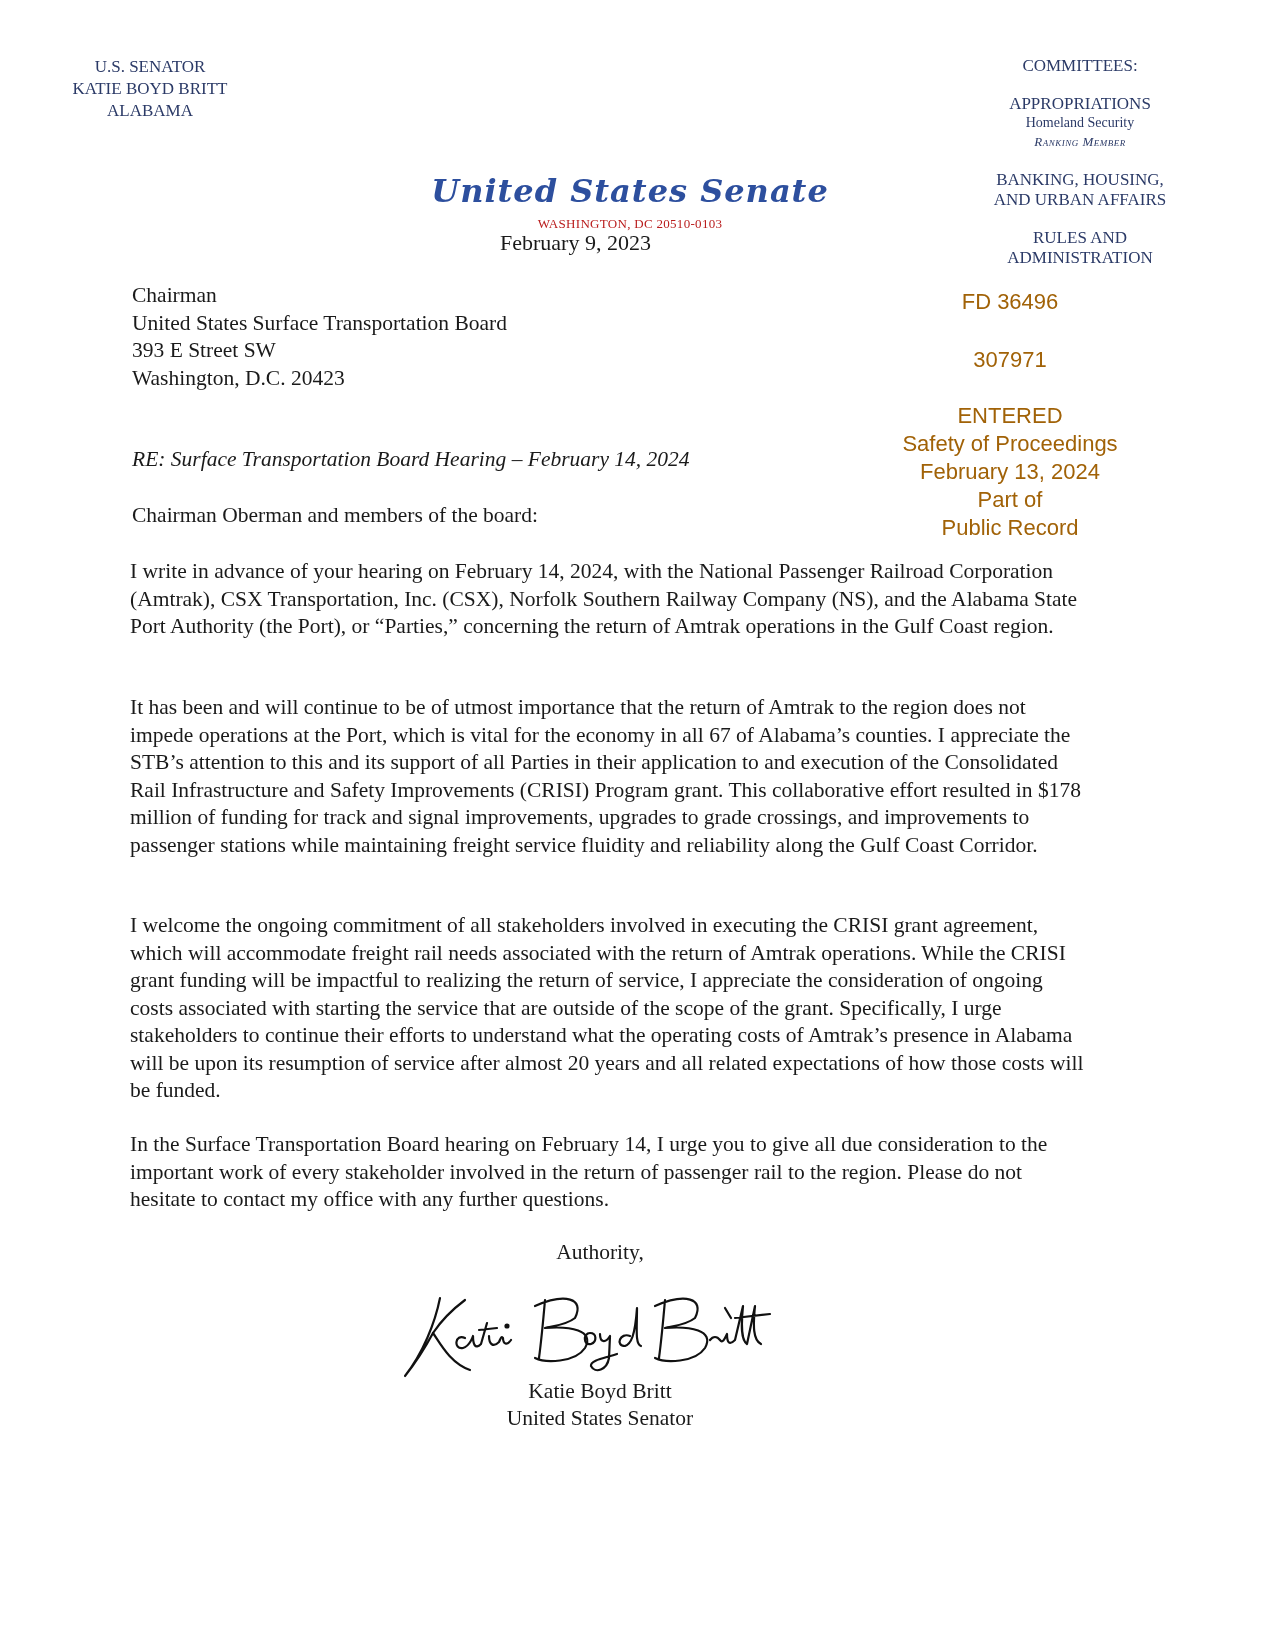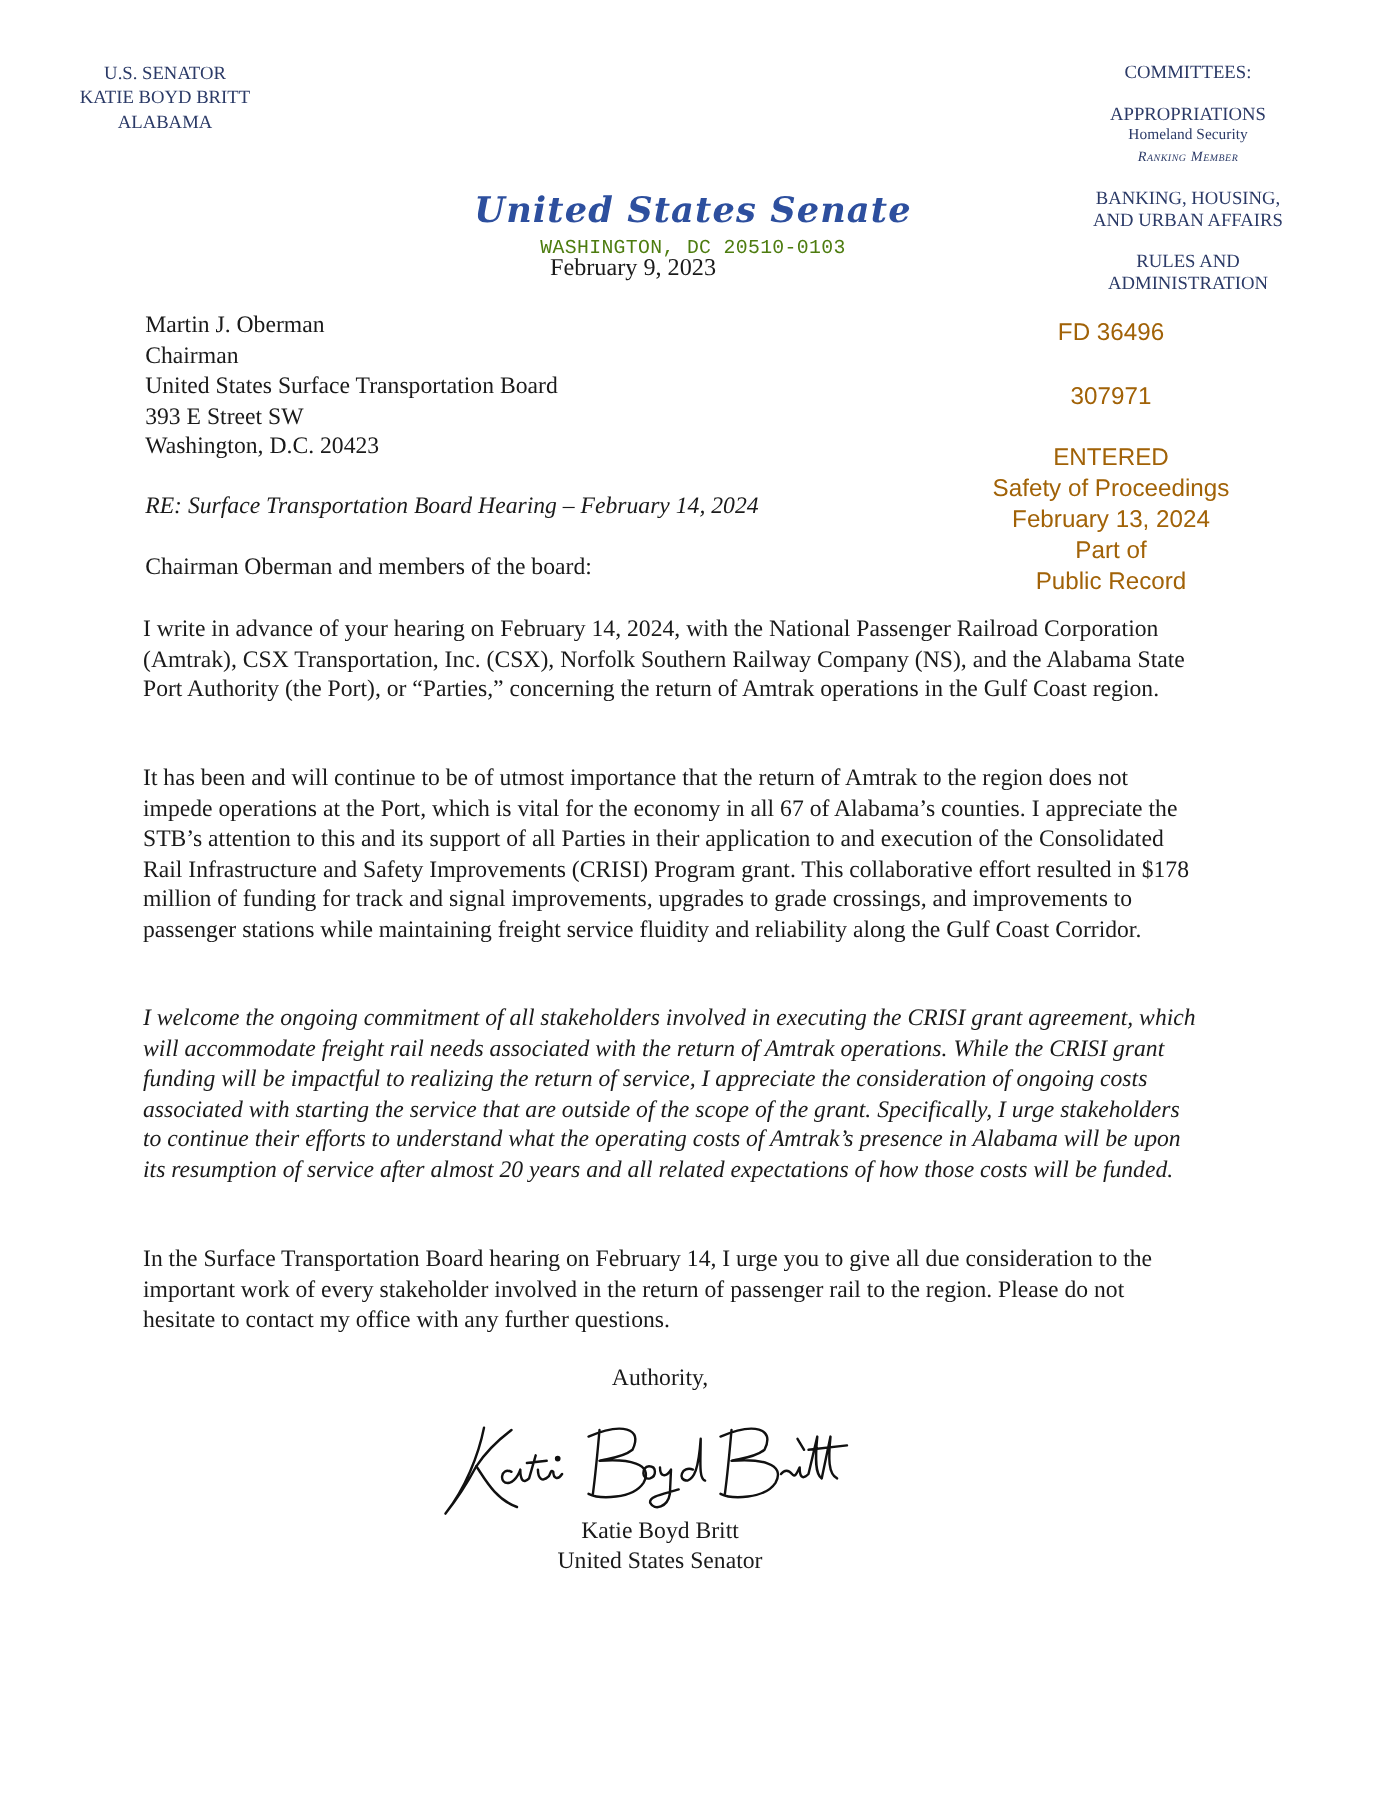--- a/index.html
+++ b/index.html
@@ -3,34 +3,34 @@
 <meta charset="utf-8">
 <style>
   html, body { margin: 0; padding: 0; background: #ffffff; }
   body { width: 1265px; height: 1637px; position: relative; overflow: hidden;
          font-family: "Liberation Serif", serif; color: #1a1a1a; }
   .abs { position: absolute; }
   .navy { color: #2b3a67; }
   .lh-left { left: 40px; top: 56px; width: 220px; text-align: center; font-size: 17px; line-height: 22px; }
   .lh-center { left: 380px; top: 128px; width: 500px; text-align: center; }
   .senate-title { font-family: "DejaVu Serif", serif; font-weight: bold; font-size: 32px; color: #2d4f9e; letter-spacing: 1px; font-style: italic; margin-top: 44px; }
-  .senate-addr { font-family: Liberation Mono, monospace; font-size: 18px; color: #4d7c0f; margin-top: 6px; letter-spacing: 0.3px; }
+  .senate-addr { font-family: Liberation Serif, serif; font-size: 13px; color: #b91c1c; margin-top: 6px; letter-spacing: 0.3px; }
   .lh-right { left: 960px; top: 56px; width: 240px; text-align: center; font-size: 17px; line-height: 20px; }
   .lh-right .grp { margin-bottom: 18px; }
   .lh-right .small { font-size: 14px; line-height: 18px; }
   .lh-right .sc { font-size: 13px; font-style: italic; font-variant: small-caps; letter-spacing: 0.5px; }
   .date { left: 500px; top: 230px; font-size: 22px; }
   .body-text { font-size: 21.5px; line-height: 27.5px; }
   .addr { left: 132px; top: 282px; }
   .re { left: 132px; top: 446px; font-style: italic; }
   .salutation { left: 132px; top: 502px; }
   .para { left: 130px; width: 960px; }
   .p1 { top: 558px; }
   .p2 { top: 694px; }
-  .p3 { top: 912px; font-style: italic; }
+  .p3 { top: 912px; }
   .p4 { top: 1131px; }
   .stamp { left: 860px; width: 300px; text-align: center; font-family: "Liberation Sans", sans-serif; font-size: 22px; line-height: 28px; color: #a16207; }
   .stamp-fd { top: 288px; }
   .stamp-num { top: 346px; }
   .stamp-entered { top: 402px; }
   .closing { left: 480px; width: 240px; text-align: center; font-size: 21.5px; }
   .sincerely { top: 1240px; }
   .signature { left: 395px; top: 1278px; width: 420px; height: 110px; }
   .sig-name { top: 1378px; line-height: 27px; }
 </style>
@@ -61,21 +61,20 @@
   </div>
   <div class="grp">
     <div>RULES AND</div>
     <div>ADMINISTRATION</div>
   </div>
 </div>
 
 <div class="abs date">February 9, 2023</div>
 
 <div class="abs addr body-text">
-  <div>Martin J. Oberman</div>
   <div>Chairman</div>
   <div>United States Surface Transportation Board</div>
   <div>393 E Street SW</div>
   <div>Washington, D.C. 20423</div>
 </div>
 
 <div class="abs stamp stamp-fd">FD 36496</div>
 <div class="abs stamp stamp-num">307971</div>
 <div class="abs stamp stamp-entered">
   <div>ENTERED</div>

